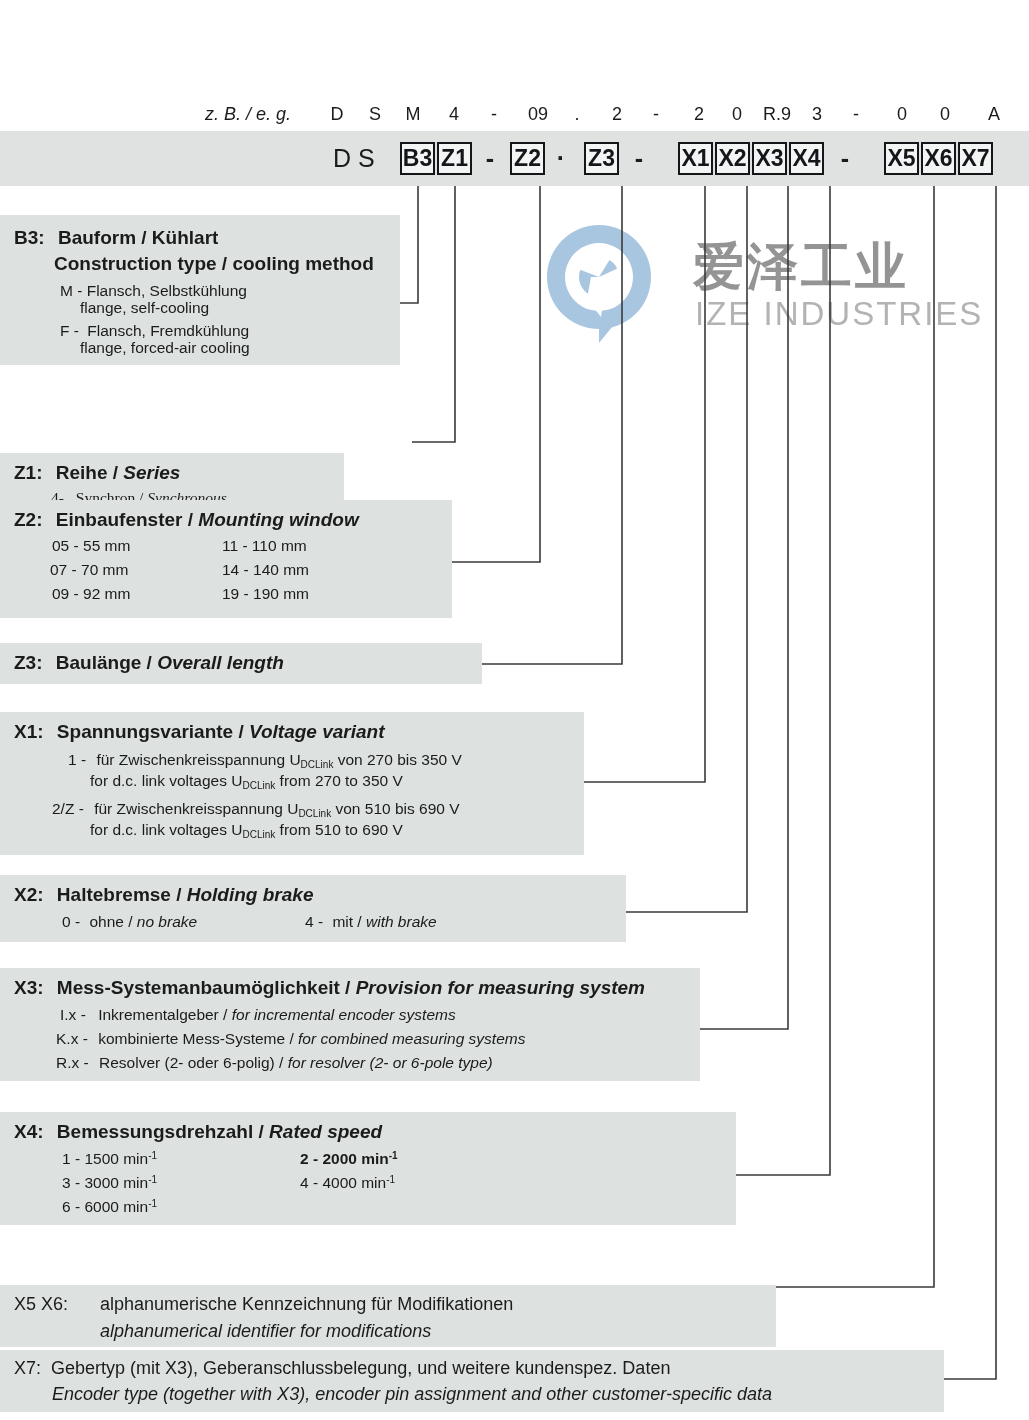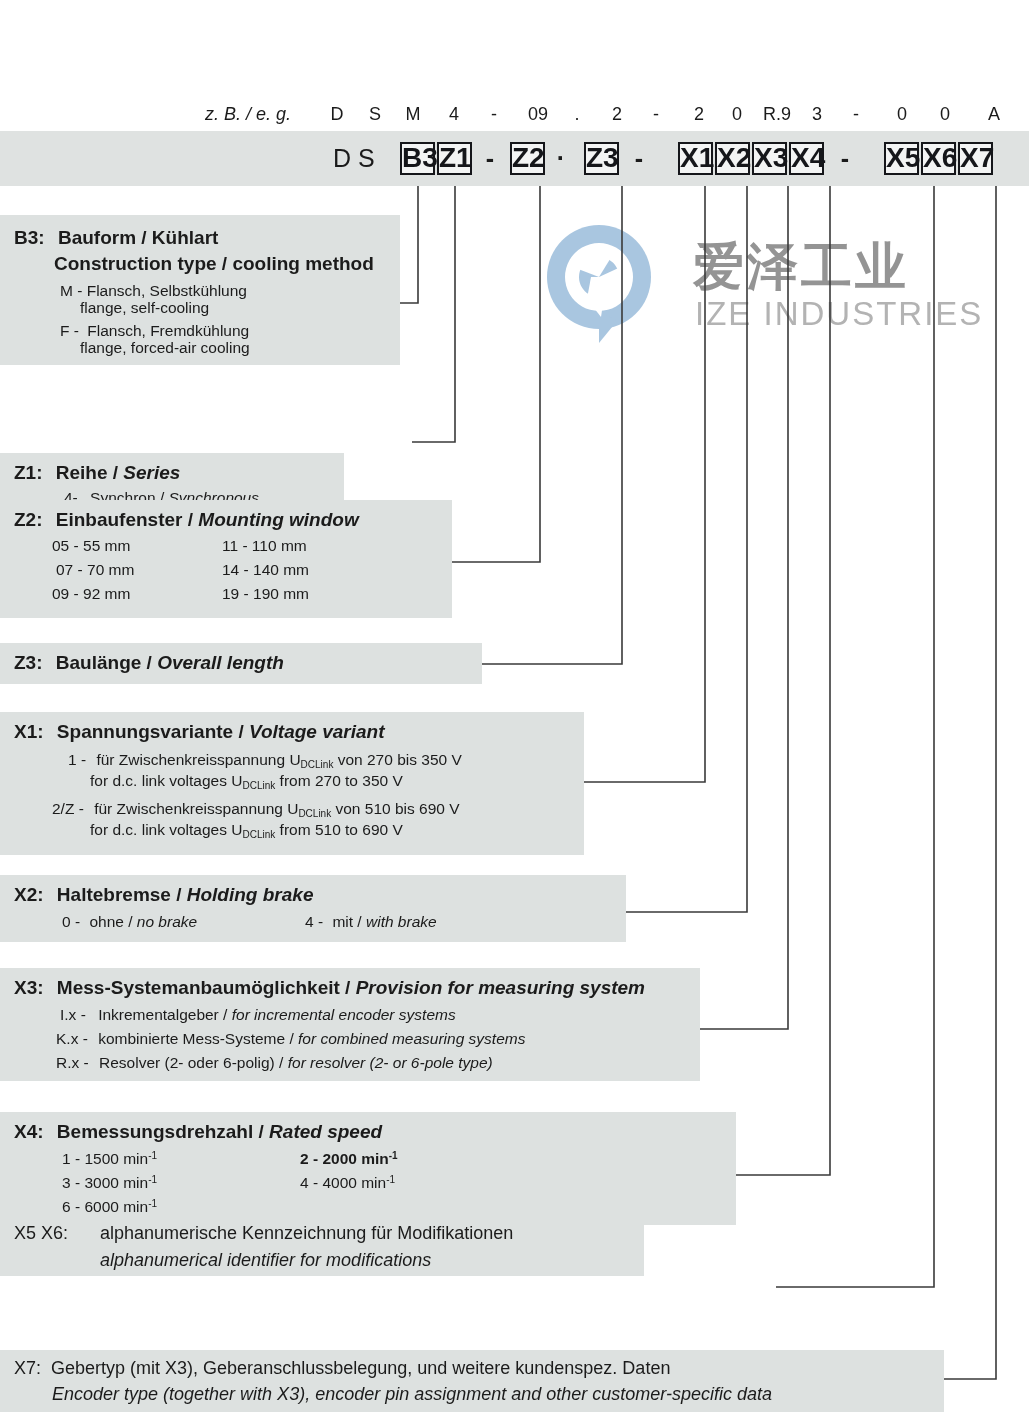--- a/index.html
+++ b/index.html
@@ -35,21 +35,21 @@
 
   
   #code-band{
     position:absolute;left:0;top:131px;width:1029px;height:55px;
     background:#dfe2e1;z-index:3;
   }
   #code-band .ds{position:absolute;top:11px;font-size:25px;font-weight:400;line-height:32px;}
   .codebox{
     position:absolute;top:11px;width:35px;height:33px;
     border:2.5px solid #15161a;background:#f3f4f4;box-sizing:border-box;
-    font-size:28px;font-weight:700;line-height:28px;text-align:center;color:#15161a;
+    font-size:23px;font-weight:700;line-height:28px;text-align:center;color:#15161a;
   }
   .dash{position:absolute;top:11px;font-size:25px;font-weight:700;line-height:32px;text-align:center;width:18px;}
   .dot{position:absolute;top:11px;font-size:25px;font-weight:700;line-height:32px;text-align:center;width:14px;}
 
   
   #wires{position:absolute;left:0;top:0;width:1029px;height:1420px;z-index:2;pointer-events:none;}
 
   
   .blk{position:absolute;background:#dde1e0;z-index:3;box-sizing:border-box;}
   .blk .hd{font-size:19px;font-weight:700;white-space:nowrap;}
@@ -163,33 +163,33 @@
       <span style="display:inline-block;width:4px;"></span><span>Flansch, Fremdkühlung</span>
     </div>
     <div class="row it" style="position:absolute;left:80px;top:124px;">flange, forced-air cooling</div>
   </div>
 
   <div class="blk" style="left:0;top:409px;width:344px;height:60px;margin-top:44px;">
     <div class="hd" style="position:absolute;left:14px;top:9px;">
       <span class="code">Z1:</span>
       <span style="display:inline-block;width:8px;"></span><span>Reihe / </span><span class="it">Series</span>
     </div>
-    <div class="row" style="position:absolute;left:64px;top:36px;">
+    <div class="row" style="position:absolute;left:51px;top:36px;font-family:Liberation Serif, serif;">
       <span>4-</span>
       <span style="display:inline-block;width:8px;"></span><span>Synchron / </span><span class="it">Synchronous</span>
     </div>
   </div>
 
   <div class="blk" style="left:0;top:500px;width:452px;height:118px;">
     <div class="hd" style="position:absolute;left:14px;top:9px;">
       <span class="code">Z2:</span>
       <span style="display:inline-block;width:8px;"></span><span>Einbaufenster / </span><span class="it">Mounting window</span>
     </div>
     <div class="row" style="position:absolute;left:52px;top:37px;">05 - 55 mm</div>
-    <div class="row" style="position:absolute;left:56px;top:61px;">07 - 70 mm</div>
+    <div class="row" style="position:absolute;left:50px;top:61px;">07 - 70 mm</div>
     <div class="row" style="position:absolute;left:52px;top:85px;">09 - 92 mm</div>
     <div class="row" style="position:absolute;left:222px;top:37px;">11 - 110 mm</div>
     <div class="row" style="position:absolute;left:222px;top:61px;">14 - 140 mm</div>
     <div class="row" style="position:absolute;left:222px;top:85px;">19 - 190 mm</div>
   </div>
 
   <div class="blk" style="left:0;top:643px;width:482px;height:41px;">
     <div class="hd" style="position:absolute;left:14px;top:9px;">
       <span class="code">Z3:</span>
       <span style="display:inline-block;width:8px;"></span><span>Baulänge / </span><span class="it">Overall length</span>
@@ -268,21 +268,21 @@
       <span>6 -  6000 </span><span>min</span><span class="sup">-1</span>
     </div>
     <div class="row" style="position:absolute;left:300px;top:38px;font-weight:bold;">
       <span>2 -  2000 </span><span>min</span><span class="sup">-1</span>
     </div>
     <div class="row" style="position:absolute;left:300px;top:62px;">
       <span>4 -  4000 </span><span>min</span><span class="sup">-1</span>
     </div>
   </div>
 
-  <div class="blk" style="left:0;top:1214px;width:644px;height:62px;text-align:center;">
+  <div class="blk" style="left:0;top:1285px;width:776px;height:62px;text-align:center;">
     <div style="position:absolute;left:14px;top:9px;font-size:18px;font-weight:400;">X5 X6:</div>
     <div style="position:absolute;left:100px;top:9px;font-size:18px;font-weight:400;white-space:nowrap;">alphanumerische Kennzeichnung für Modifikationen</div>
     <div style="position:absolute;left:100px;top:36px;font-size:18px;font-style:italic;white-space:nowrap;">alphanumerical identifier for modifications</div>
   </div>
 
   <div class="blk" style="left:0;top:1350px;width:944px;height:62px;">
     <div style="position:absolute;left:14px;top:8px;font-size:18px;font-weight:400;white-space:nowrap;">
       <span>X7:</span>
       <span style="display:inline-block;width:5px;"></span><span>Gebertyp (mit X3), Geberanschlussbelegung, und weitere kundenspez. Daten</span>
     </div>

